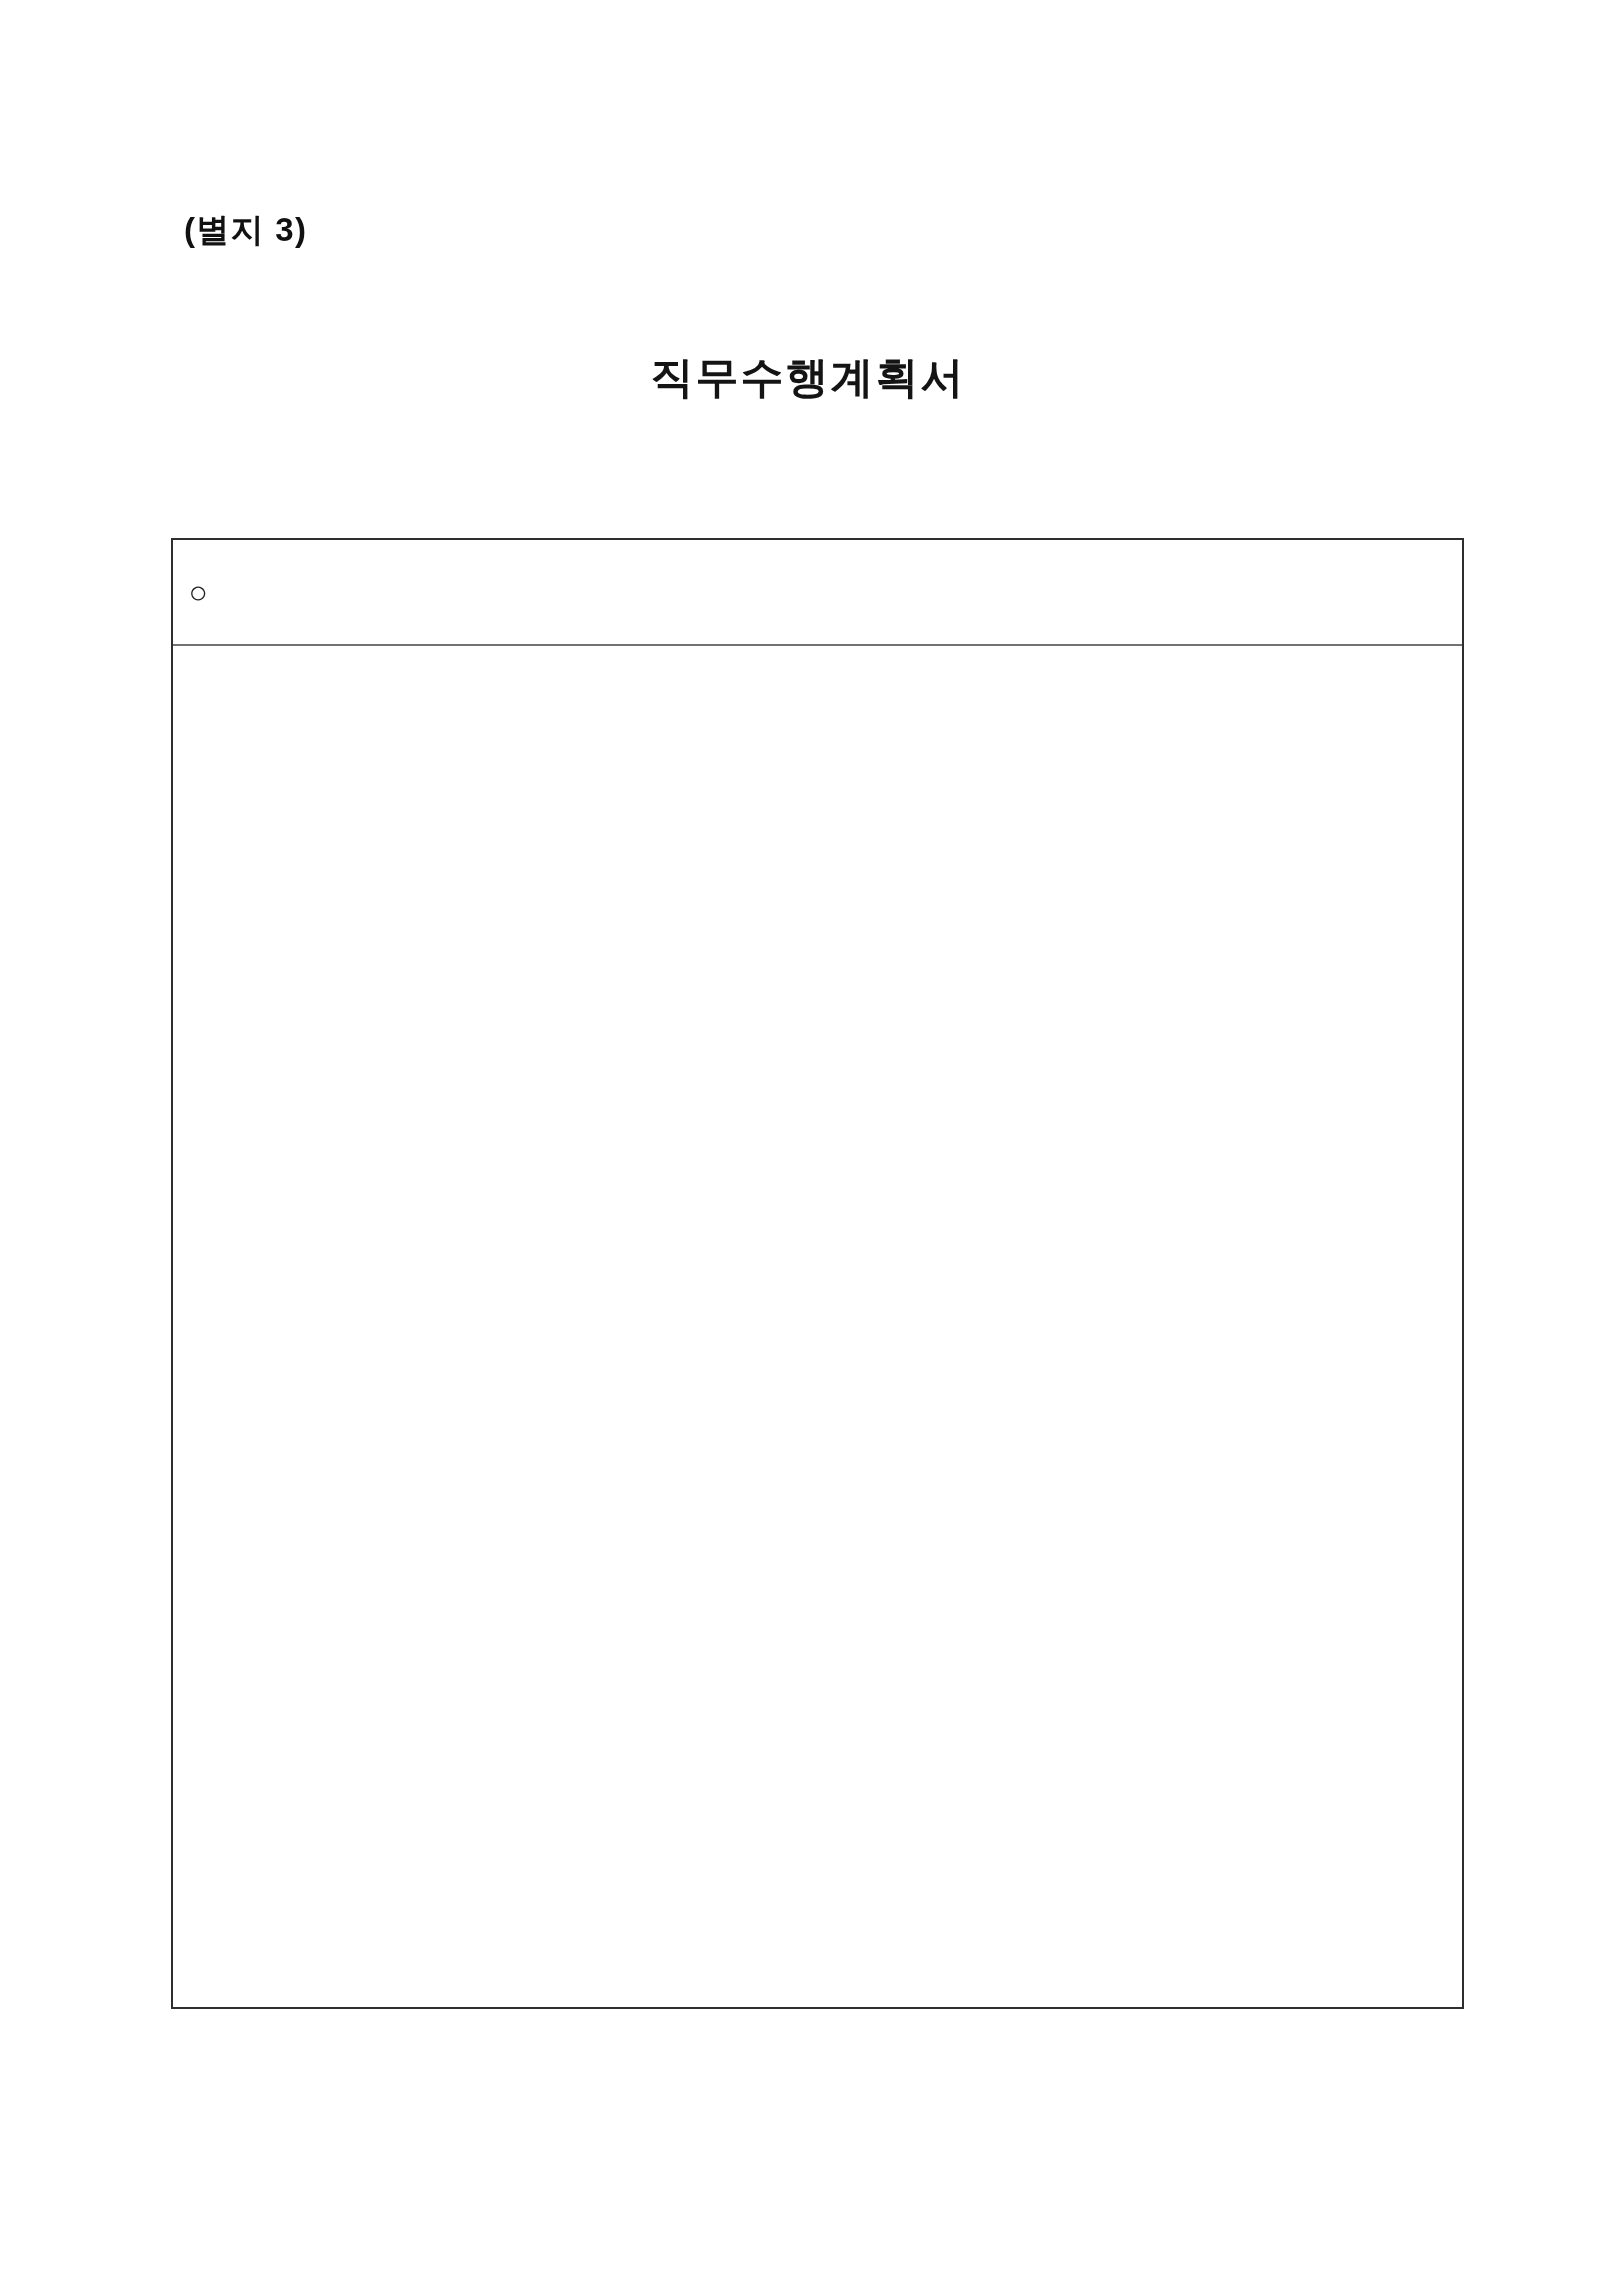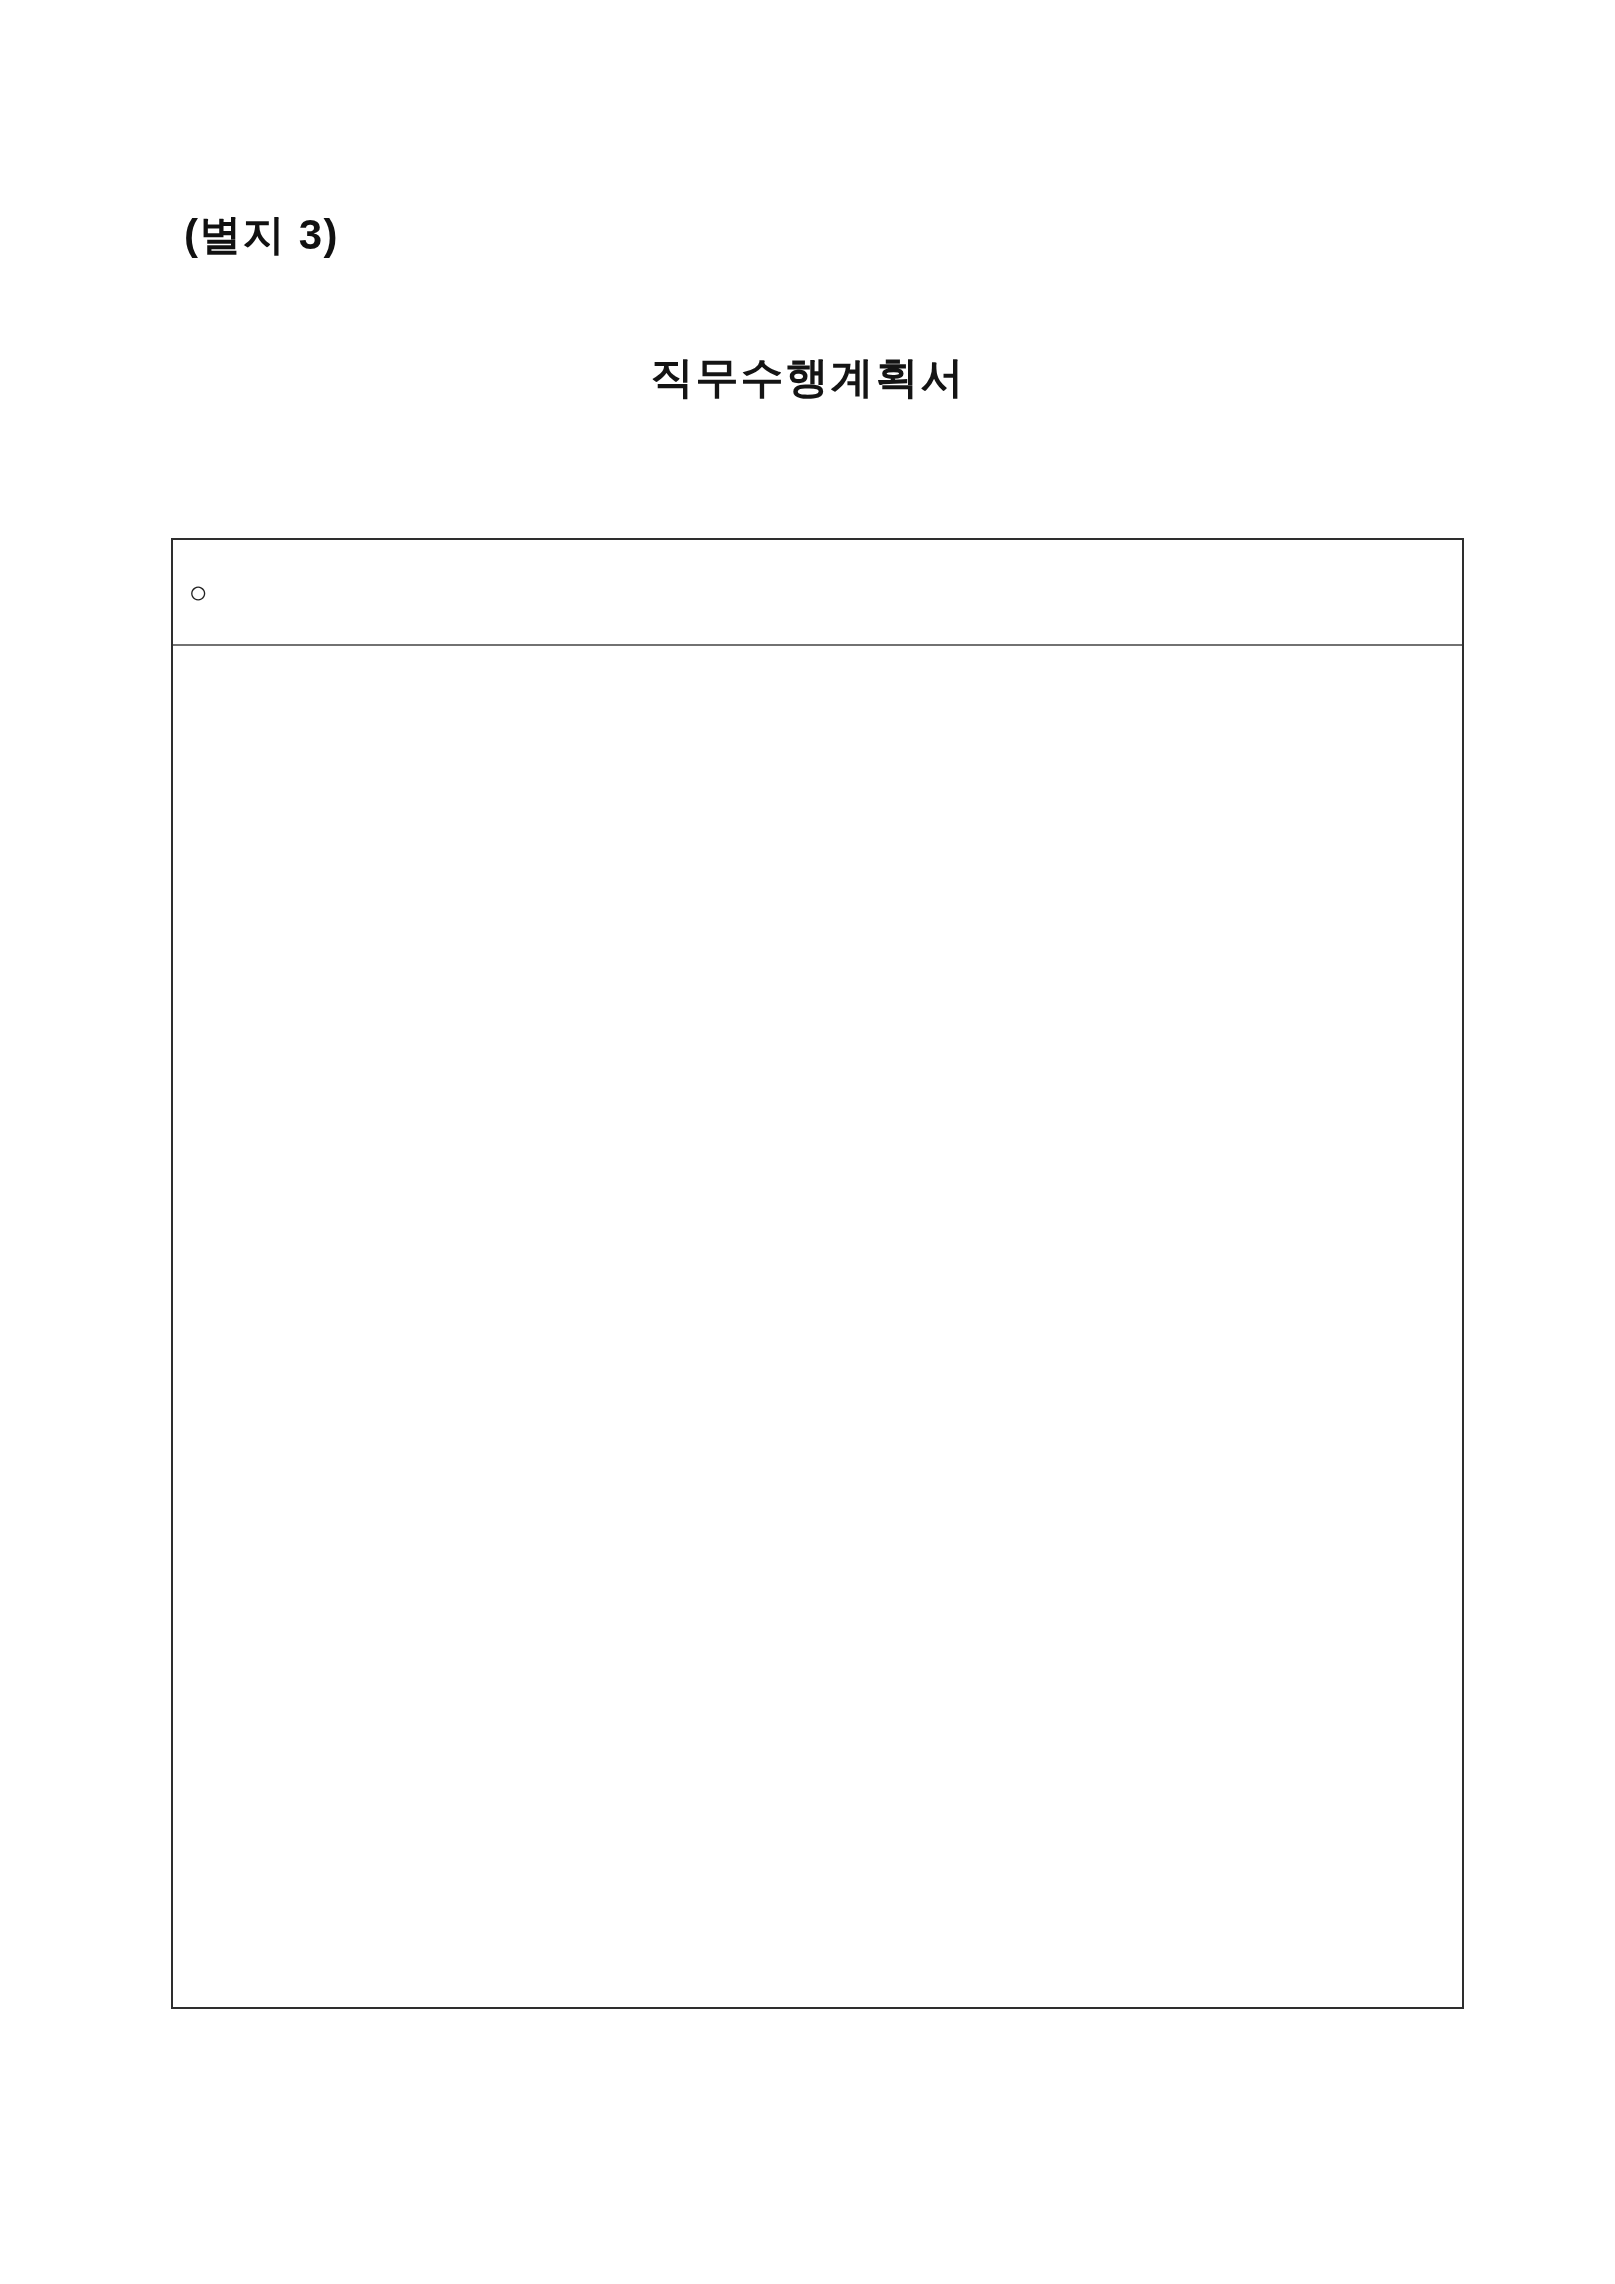--- a/index.html
+++ b/index.html
@@ -20,21 +20,21 @@
     overflow: hidden;
   }
 
   
   .annex-label {
     position: absolute;
     left: 184px;
     top: 212px;
     font-family: "Liberation Sans", "DejaVu Sans", sans-serif;
     font-weight: 700;
-    font-size: 42px;
+    font-size: 33px;
     line-height: 1.1;
     letter-spacing: 1.3px;
     color: #111111;
   }
 
   
   .doc-title {
     position: absolute;
     left: 0;
     top: 352px;

